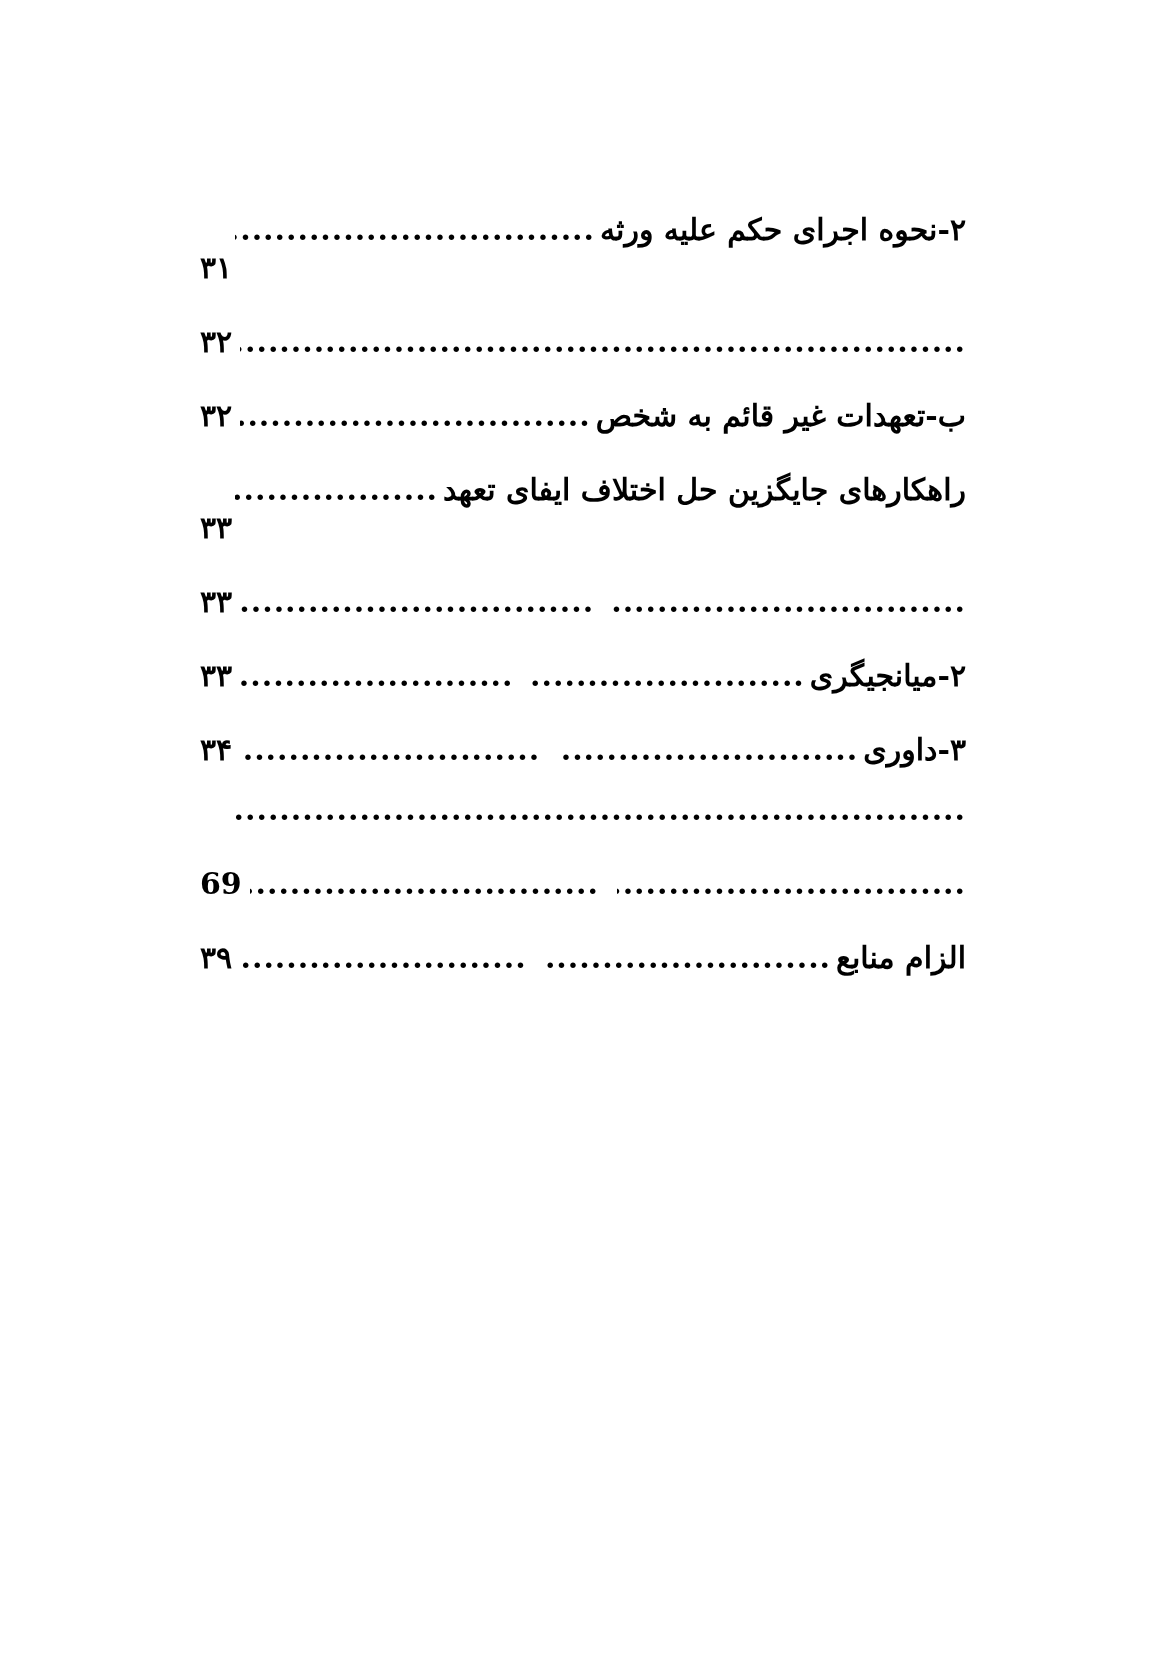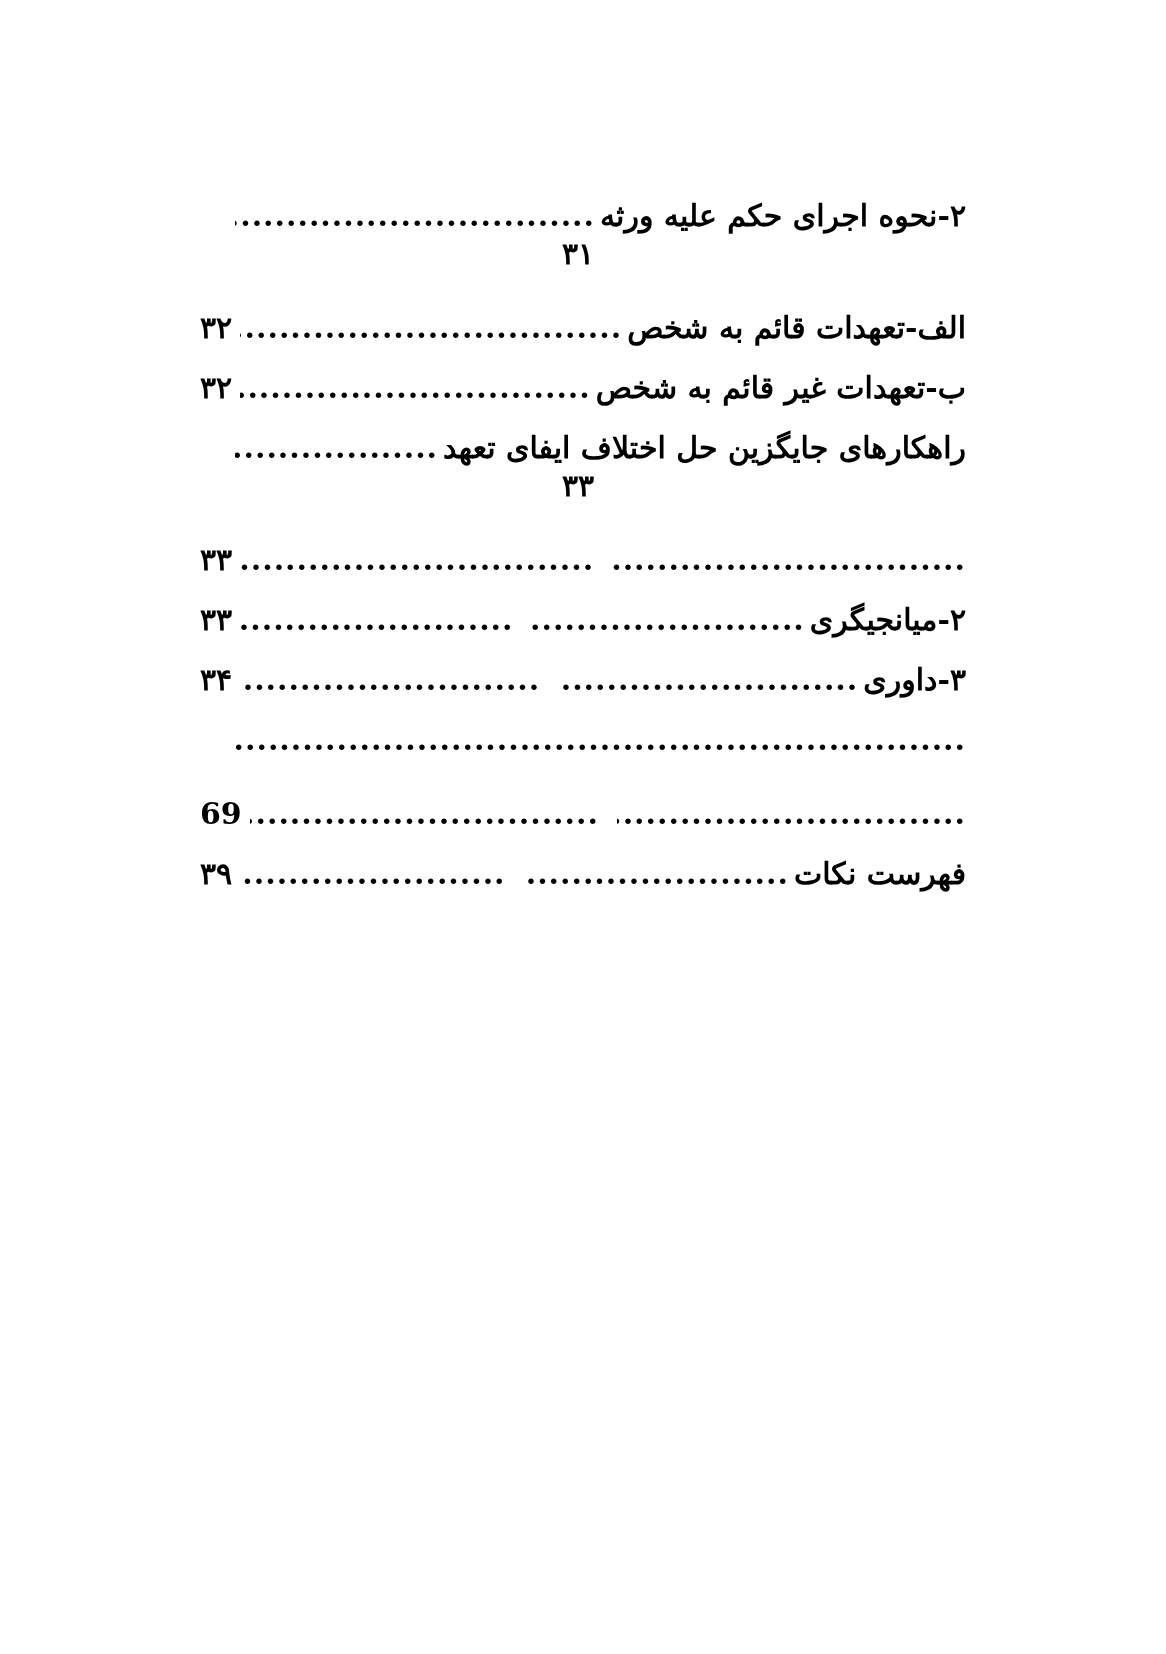--- a/index.html
+++ b/index.html
@@ -30,54 +30,54 @@
   }
   .entry.wrapped { margin-bottom: 36px; }
   .line1 {
     display: flex;
     align-items: baseline;
   }
   .entry.wrapped .line1 { padding-left: 35px; }
   .title {
     white-space: nowrap;
     margin-inline-end: 5px;
+    margin-top: 14px;
   }
   .leader {
     flex: 1 1 0;
     overflow: hidden;
     white-space: nowrap;
     letter-spacing: 1px;
     min-width: 0;
   }
   .leader-gap { width: 18px; flex: 0 0 auto; }
   .pagenum {
     white-space: nowrap;
     margin-inline-start: 8px;
   }
   .line2 {
-    text-align: center;
+    text-align: left;
     padding-inline-start: 10px;
   }
   .line2 .pagenum { margin-inline-start: 0; }
 </style>
 </head>
 <body>
 
 <div class="page" dir="rtl">
   <div class="toc">
       <div class="entry wrapped">
         <div class="line1">
           <span class="title">۲-نحوه اجرای حکم علیه ورثه</span>
           <span class="leader">............................................................................................................................................................................................................................</span>
         </div>
         <div class="line2"><span class="pagenum">۳۱</span></div>
       </div>
       <div class="entry">
         <div class="line1">
-          <span class="title">الف-تعهدات قائم به شخص</span>
           <span class="leader">............................................................................................................................................................................................................................</span>
           <span class="pagenum">۳۲</span>
         </div>
       </div>
       <div class="entry">
         <div class="line1">
           <span class="title">ب-تعهدات غیر قائم به شخص</span>
           <span class="leader">............................................................................................................................................................................................................................</span>
           <span class="pagenum">۳۲</span>
         </div>
@@ -123,21 +123,21 @@
       <div class="entry">
         <div class="line1">
           <span class="leader">............................................................................................................................................................................................................................</span>
           <span class="leader-gap"></span>
           <span class="leader">............................................................................................................................................................................................................................</span>
           <span class="pagenum">69</span>
         </div>
       </div>
       <div class="entry">
         <div class="line1">
-          <span class="title">فهرست نکات</span>
+          <span class="title">الزام منابع</span>
           <span class="leader">............................................................................................................................................................................................................................</span>
           <span class="leader-gap"></span>
           <span class="leader">............................................................................................................................................................................................................................</span>
           <span class="pagenum">۳۹</span>
         </div>
       </div>
     </div>
 </div>
 
 </body></html>

